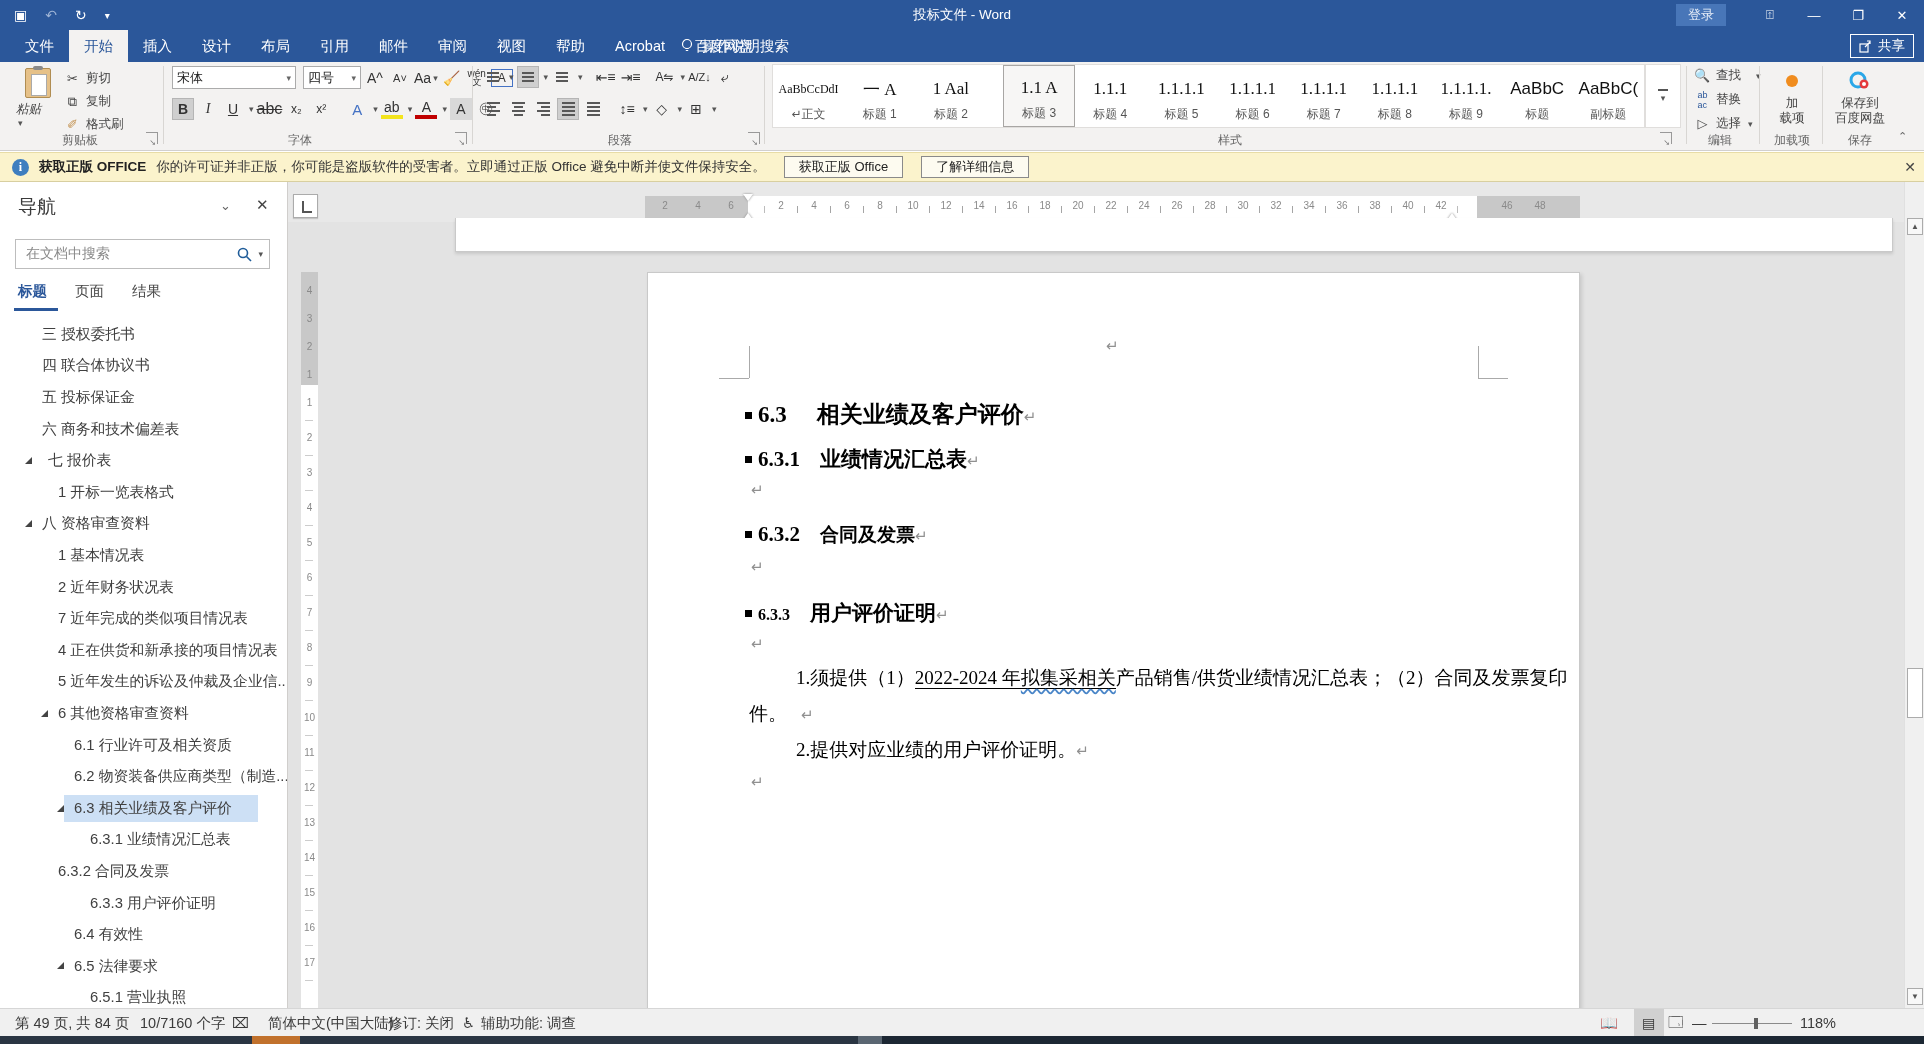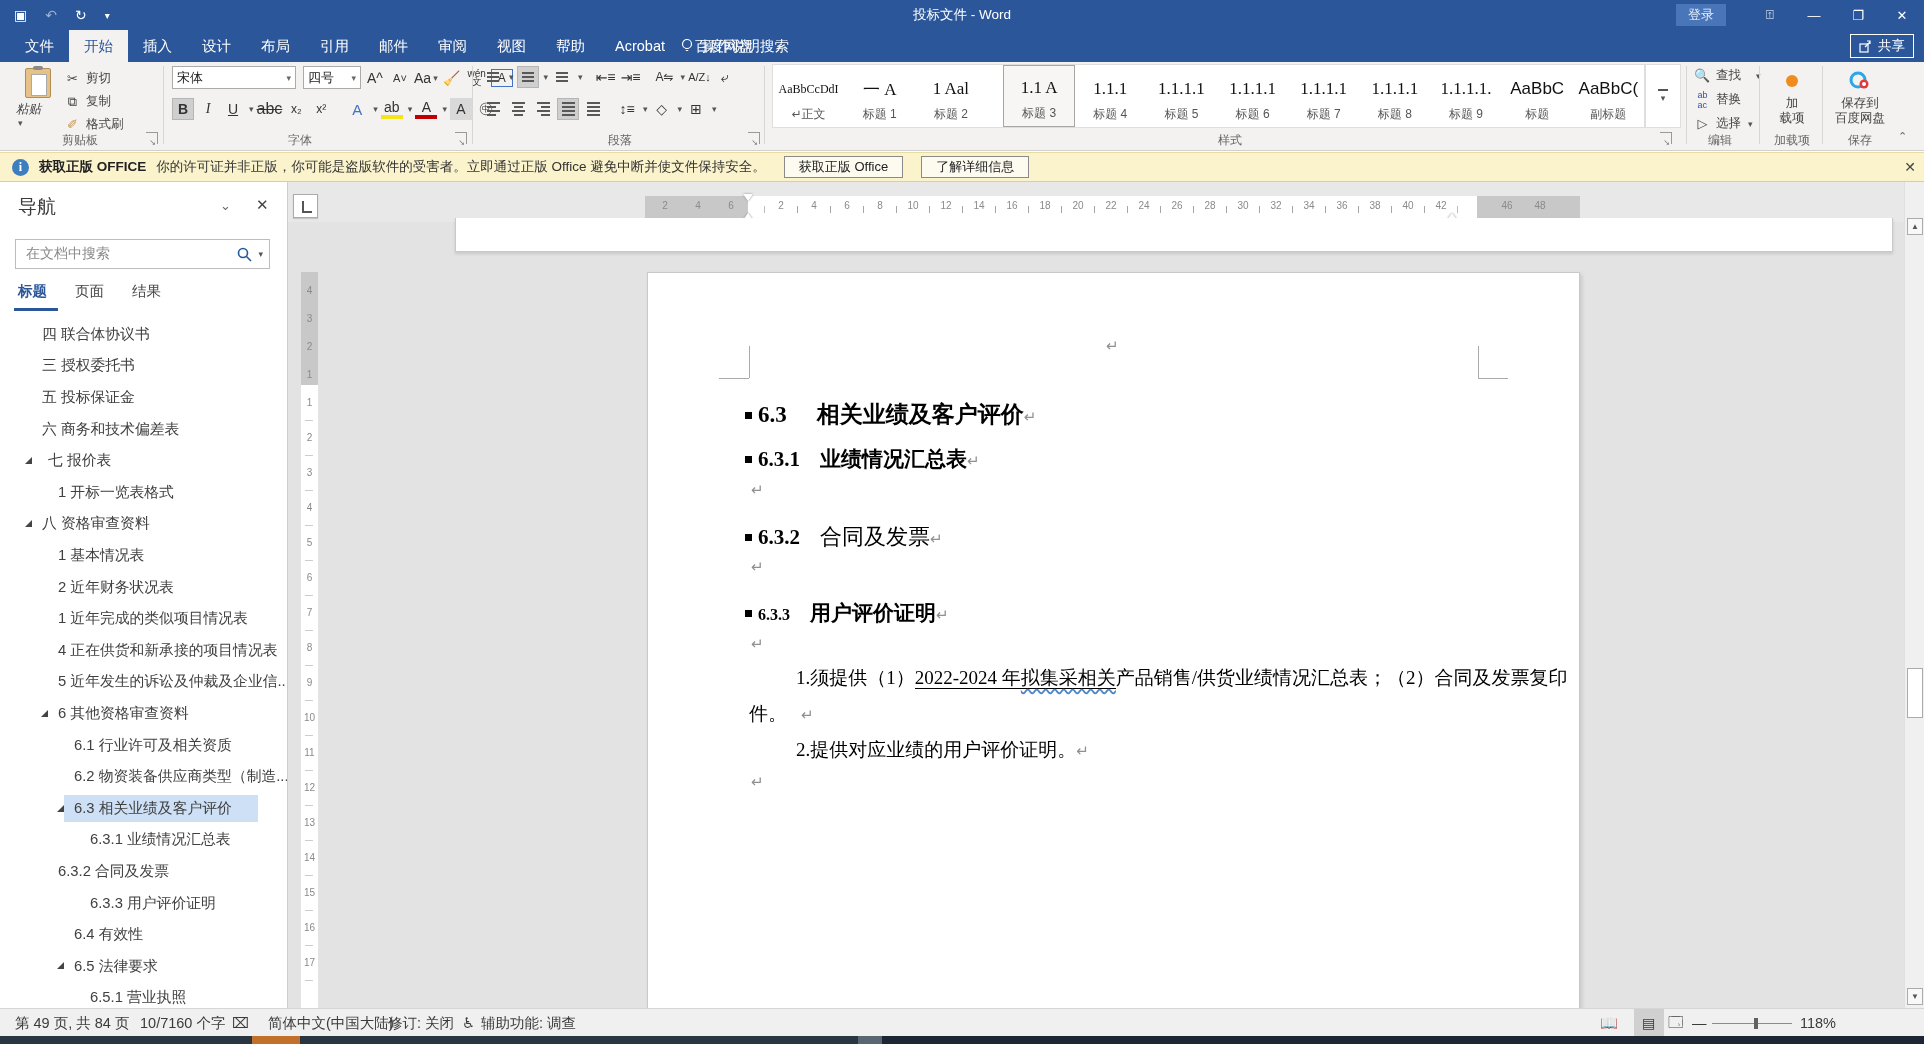--- a/index.html
+++ b/index.html
@@ -445,24 +445,24 @@
   </div>
   <div id="nav-tabs">
       <div class="ntab active">标题</div>
       <div class="ntab">页面</div>
       <div class="ntab">结果</div>
     </div>
   <div id="nav-tabline"></div>
   <div id="nav-tree">
       <div class="trow" style="margin-top: -28px;"></div>
       <div class="trow">
+        <span class="txt" style="margin-left: 42px;">三 授权委托书</span>
+      </div>
+      <div class="trow">
         <span class="txt" style="margin-left: 42px;">四 联合体协议书</span>
-      </div>
-      <div class="trow">
-        <span class="txt" style="margin-left: 42px;">三 授权委托书</span>
       </div>
       <div class="trow">
         <span class="txt" style="margin-left: 42px;">五 投标保证金</span>
       </div>
       <div class="trow">
         <span class="txt" style="margin-left: 42px;">六 商务和技术偏差表</span>
       </div>
       <div class="trow">
         <span class="tri" style="left: 25px;"></span>
         <span class="txt" style="margin-left: 48px;">七 报价表</span>
@@ -474,21 +474,21 @@
         <span class="tri" style="left: 25px;"></span>
         <span class="txt" style="margin-left: 42px;">八 资格审查资料</span>
       </div>
       <div class="trow">
         <span class="txt" style="margin-left: 58px;">1 基本情况表</span>
       </div>
       <div class="trow">
         <span class="txt" style="margin-left: 58px;">2 近年财务状况表</span>
       </div>
       <div class="trow">
-        <span class="txt" style="margin-left: 58px;">1 近年完成的类似项目情况表</span>
+        <span class="txt" style="margin-left: 58px;">7 近年完成的类似项目情况表</span>
       </div>
       <div class="trow">
         <span class="txt" style="margin-left: 58px;">4 正在供货和新承接的项目情况表</span>
       </div>
       <div class="trow">
         <span class="txt" style="margin-left: 58px;">5 近年发生的诉讼及仲裁及企业信...</span>
       </div>
       <div class="trow">
         <span class="tri" style="left: 41px;"></span>
         <span class="txt" style="margin-left: 58px;">6 其他资格审查资料</span>
@@ -648,21 +648,21 @@
       <span class="vnum" style="top: 700px;">16</span>
       <span class="vtick" style="top: 717.5px;">—</span>
       <span class="vnum" style="top: 735px;">17</span>
       <span class="vtick" style="top: 752.5px;">—</span>
     </div>
   <div id="page49">
       <div style="position: absolute; white-space: nowrap; left: 458px; top: 64px;"><span class="pilcrow">↵</span></div>
       <div style="position: absolute; white-space: nowrap; left: 97px; top: 126px;"><span class="sq"></span><span class="doc-serif" style="font-size:23px;font-weight:bold">6.3</span><span style="display:inline-block;width:30px"></span><span class="doc-serif" style="font-size:23px;font-weight:bold">相关业绩及客户评价</span><span class="pilcrow">↵</span></div>
       <div style="position: absolute; white-space: nowrap; left: 97px; top: 172px;"><span class="sq"></span><span class="doc-serif" style="font-size:21px;font-weight:bold">6.3.1</span><span style="display:inline-block;width:20px"></span><span class="doc-serif" style="font-size:21px;font-weight:bold">业绩情况汇总表</span><span class="pilcrow">↵</span></div>
       <div style="position: absolute; white-space: nowrap; left: 103px; top: 208px;"><span class="pilcrow">↵</span></div>
-      <div style="position: absolute; white-space: nowrap; left: 97px; top: 249px;"><span class="sq"></span><span class="doc-serif" style="font-size:21px;font-weight:bold">6.3.2</span><span style="display:inline-block;width:20px"></span><span class="doc-serif" style="font-size:22px;font-weight:normal">合同及发票</span><span class="pilcrow">↵</span></div>
+      <div style="position: absolute; white-space: nowrap; left: 97px; top: 249px;"><span class="sq"></span><span class="doc-serif" style="font-size:21px;font-weight:bold">6.3.2</span><span style="display:inline-block;width:20px"></span><span class="doc-serif" style="font-size:19px;font-weight:bold">合同及发票</span><span class="pilcrow">↵</span></div>
       <div style="position: absolute; white-space: nowrap; left: 103px; top: 285px;"><span class="pilcrow">↵</span></div>
       <div style="position: absolute; white-space: nowrap; left: 97px; top: 326px;"><span class="sq"></span><span class="doc-serif" style="font-size:16px;font-weight:bold">6.3.3</span><span style="display:inline-block;width:20px"></span><span class="doc-serif" style="font-size:21px;font-weight:bold">用户评价证明</span><span class="pilcrow">↵</span></div>
       <div style="position: absolute; white-space: nowrap; left: 103px; top: 362px;"><span class="pilcrow">↵</span></div>
       <div style="position: absolute; white-space: nowrap; left: 148px; top: 392px;"><span class="doc-serif" style="font-size:19px">1.须提供（1）</span><span class="doc-serif" style="font-size:19px;border-bottom:1px solid #000">2022-2024 年</span><span class="doc-serif" style="font-size:19px;border-bottom:1px solid #000;text-decoration:underline wavy #4a86c8;text-underline-offset:4px">拟集采相关</span><span class="doc-serif" style="font-size:19px">产品销售/供货业绩情况汇总表；（2）合同及发票复印</span></div>
       <div style="position: absolute; white-space: nowrap; left: 101px; top: 428px;"><span class="doc-serif" style="font-size:19px">件。</span><span style="display:inline-block;width:14px"></span><span class="pilcrow">↵</span></div>
       <div style="position: absolute; white-space: nowrap; left: 148px; top: 464px;"><span class="doc-serif" style="font-size:19px">2.提供对应业绩的用户评价证明。</span><span class="pilcrow">↵</span></div>
       <div style="position: absolute; white-space: nowrap; left: 103px; top: 500px;"><span class="pilcrow">↵</span></div>
       <div class="corner" style="position: absolute; left: 71px; top: 73px;">
         <span class="v" style="left:30px"></span>
         <span class="h" style="left:0"></span>

